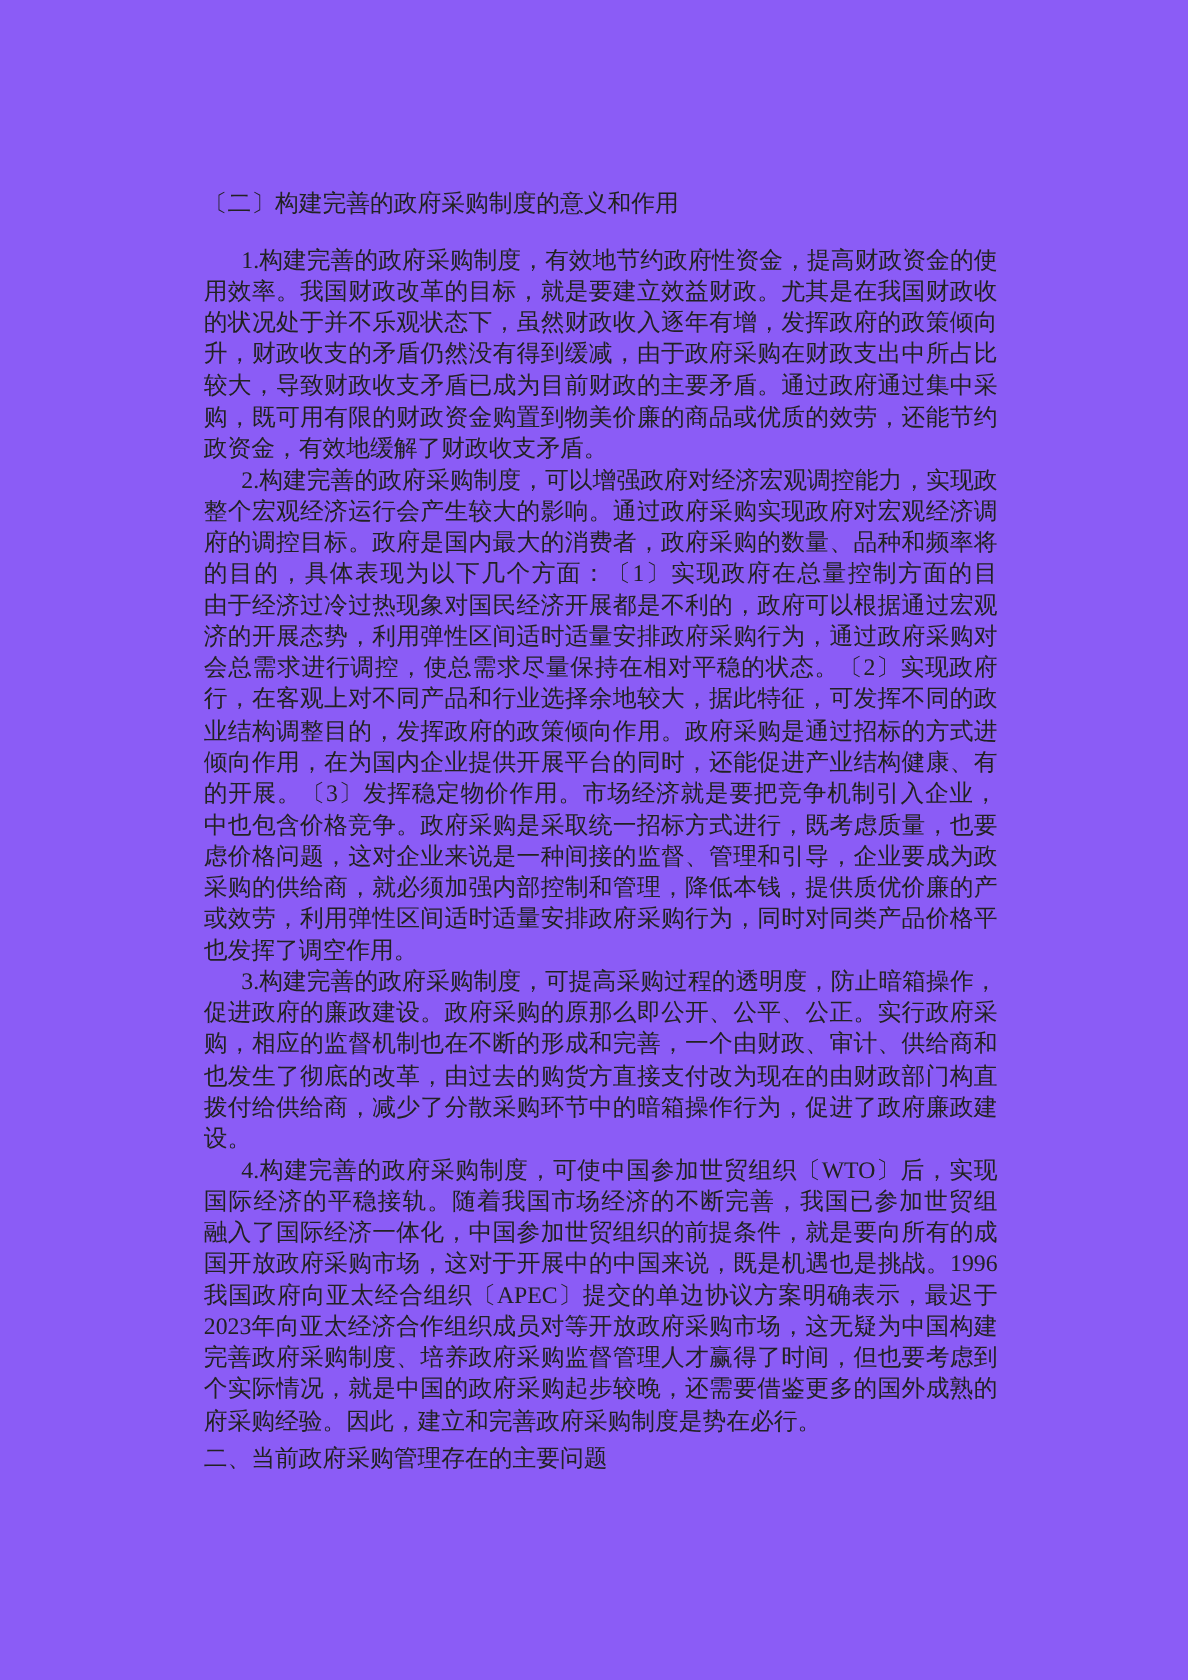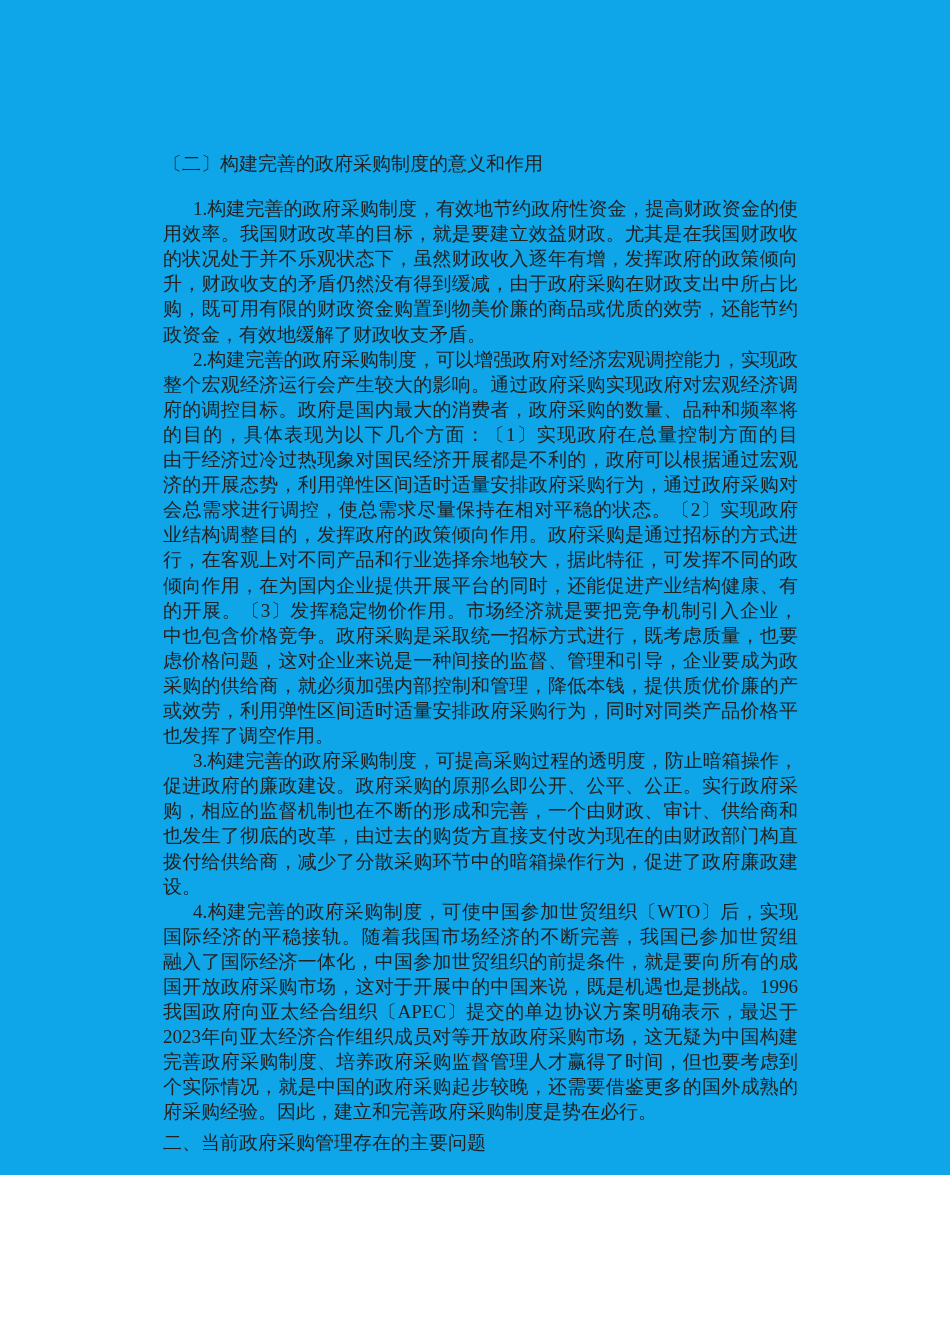--- a/index.html
+++ b/index.html
@@ -3,22 +3,22 @@
 <meta charset="utf-8">
 <style>
   html, body {
     margin: 0;
     padding: 0;
     background: #ffffff;
   }
   .page {
     position: relative;
     width: 950px;
-    height: 1175px;
-    background: #0ea5e9;
+    height: 1344px;
+    background: #8b5cf6;
     overflow: hidden;
     font-family: "Liberation Serif", "DejaVu Serif", serif;
     color: #222222;
   }
   .content {
     position: absolute;
     left: 133px;
     top: 151px;
     width: 665px;
     font-size: 19px;
@@ -57,33 +57,34 @@
 
 <div class="page">
   <div class="content">
     <h2 class="heading">〔二〕构建完善的政府采购制度的意义和作用</h2>
     <div id="paragraphs">
         <div class="paragraph">
           <div class="line first">1.构建完善的政府采购制度，有效地节约政府性资金，提高财政资金的使</div>
           <div class="line">用效率。我国财政改革的目标，就是要建立效益财政。尤其是在我国财政收支</div>
           <div class="line">的状况处于并不乐观状态下，虽然财政收入逐年有增，发挥政府的政策倾向作用</div>
           <div class="line">升，财政收支的矛盾仍然没有得到缓减，由于政府采购在财政支出中所占比重</div>
+          <div class="line">较大，导致财政收支矛盾已成为目前财政的主要矛盾。通过政府通过集中采</div>
           <div class="line">购，既可用有限的财政资金购置到物美价廉的商品或优质的效劳，还能节约财</div>
           <div class="line last">政资金，有效地缓解了财政收支矛盾。</div>
         </div>
         <div class="paragraph">
           <div class="line first">2.构建完善的政府采购制度，可以增强政府对经济宏观调控能力，实现政</div>
           <div class="line">整个宏观经济运行会产生较大的影响。通过政府采购实现政府对宏观经济调控</div>
           <div class="line">府的调控目标。政府是国内最大的消费者，政府采购的数量、品种和频率将对</div>
           <div class="line">的目的，具体表现为以下几个方面：〔1〕实现政府在总量控制方面的目的。</div>
           <div class="line">由于经济过冷过热现象对国民经济开展都是不利的，政府可以根据通过宏观经</div>
           <div class="line">济的开展态势，利用弹性区间适时适量安排政府采购行为，通过政府采购对社</div>
           <div class="line">会总需求进行调控，使总需求尽量保持在相对平稳的状态。〔2〕实现政府产</div>
+          <div class="line">行，在客观上对不同产品和行业选择余地较大，据此特征，可发挥不同的政策</div>
           <div class="line">业结构调整目的，发挥政府的政策倾向作用。政府采购是通过招标的方式进</div>
-          <div class="line">行，在客观上对不同产品和行业选择余地较大，据此特征，可发挥不同的政策</div>
           <div class="line">倾向作用，在为国内企业提供开展平台的同时，还能促进产业结构健康、有序</div>
           <div class="line">的开展。〔3〕发挥稳定物价作用。市场经济就是要把竞争机制引入企业，其</div>
           <div class="line">中也包含价格竞争。政府采购是采取统一招标方式进行，既考虑质量，也要考</div>
           <div class="line">虑价格问题，这对企业来说是一种间接的监督、管理和引导，企业要成为政府</div>
           <div class="line">采购的供给商，就必须加强内部控制和管理，降低本钱，提供质优价廉的产品</div>
           <div class="line">或效劳，利用弹性区间适时适量安排政府采购行为，同时对同类产品价格平稳</div>
           <div class="line last">也发挥了调空作用。</div>
         </div>
         <div class="paragraph">
           <div class="line first">3.构建完善的政府采购制度，可提高采购过程的透明度，防止暗箱操作，</div>

